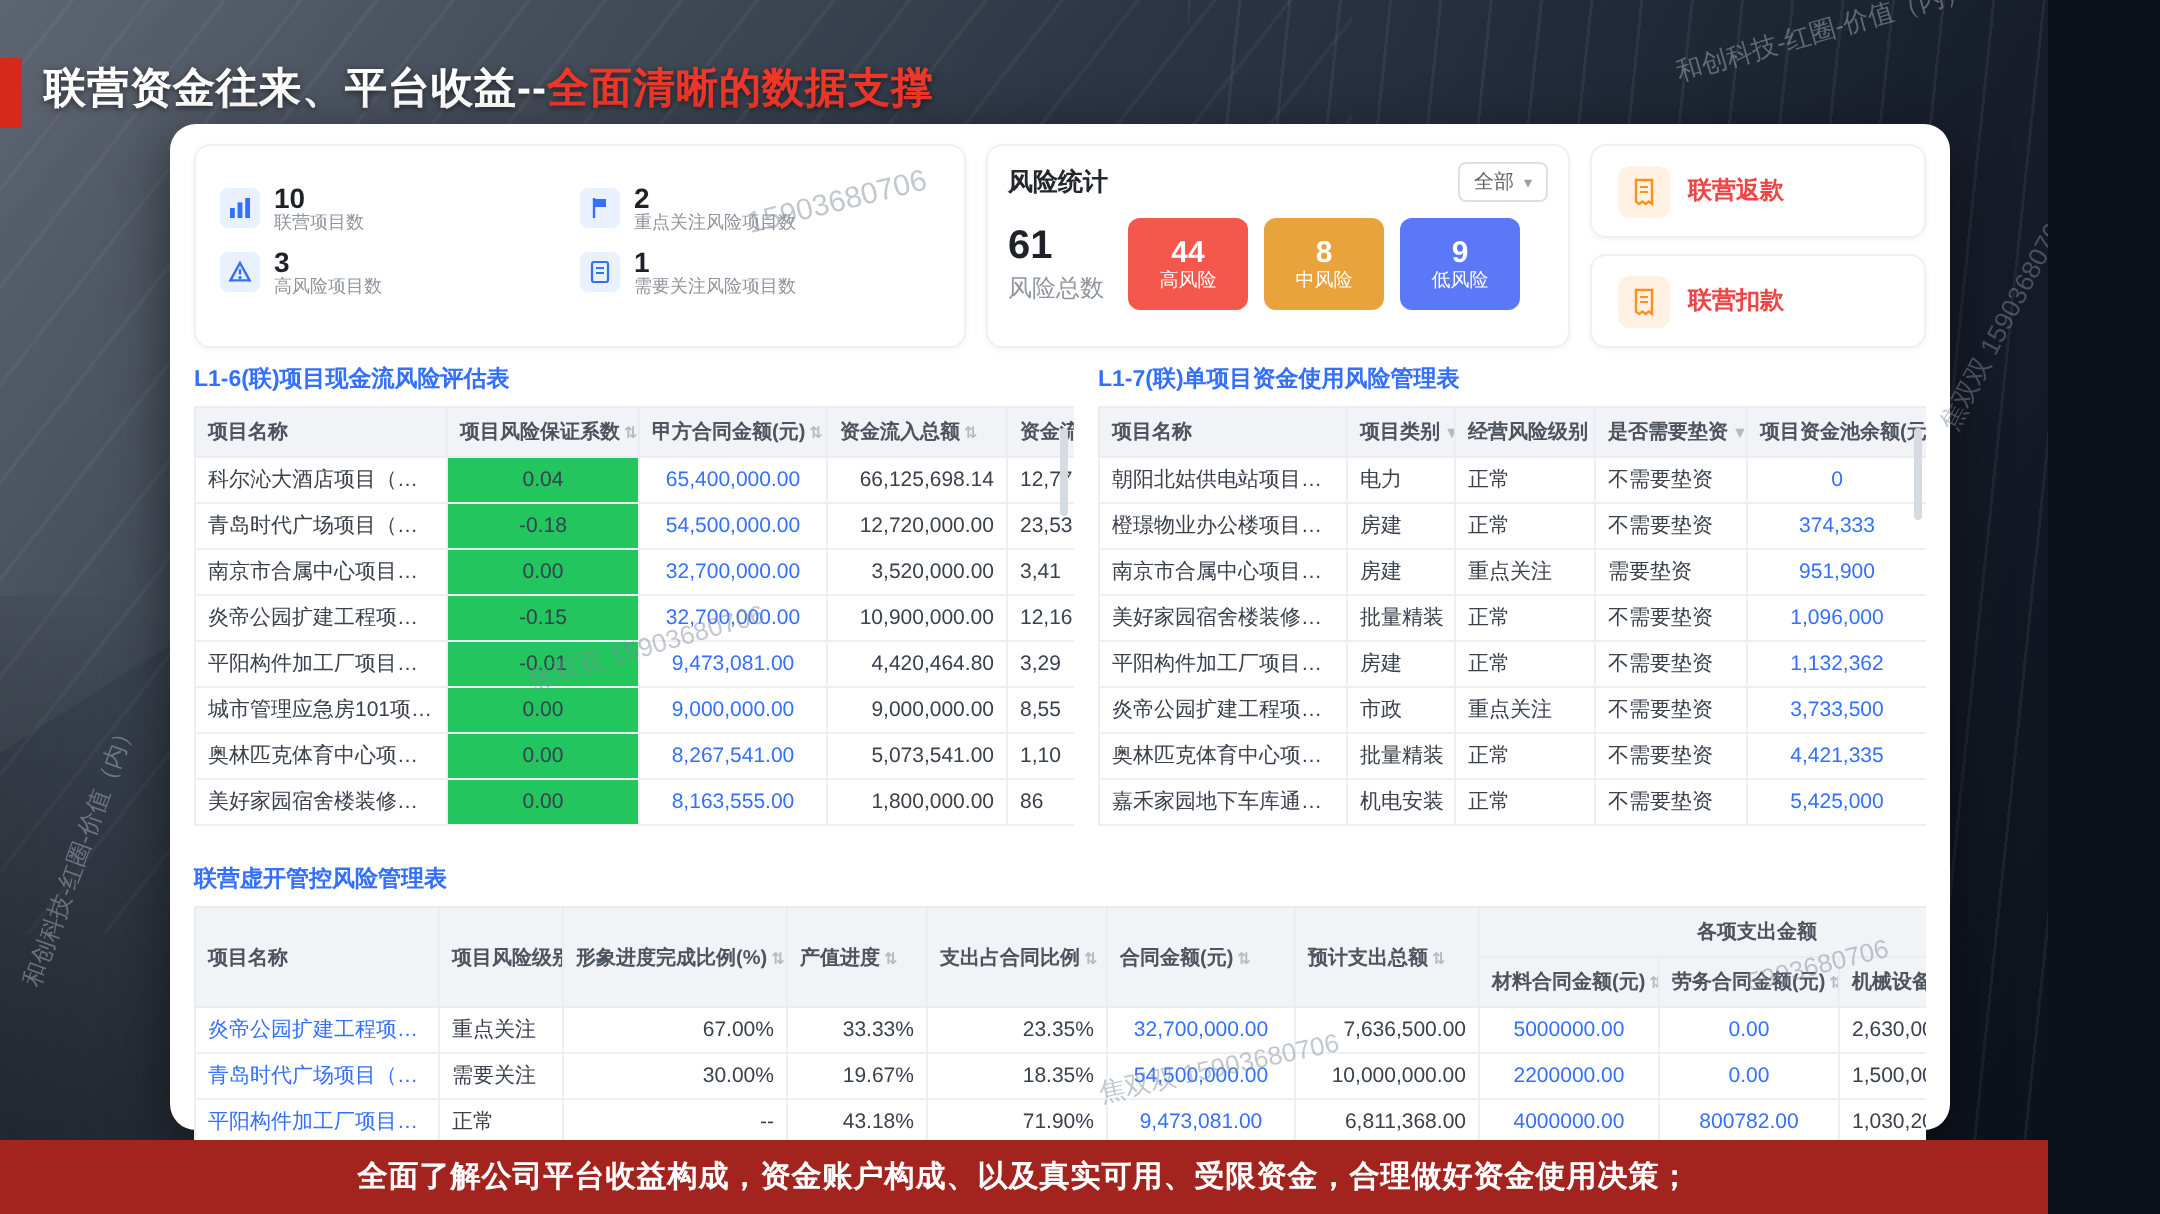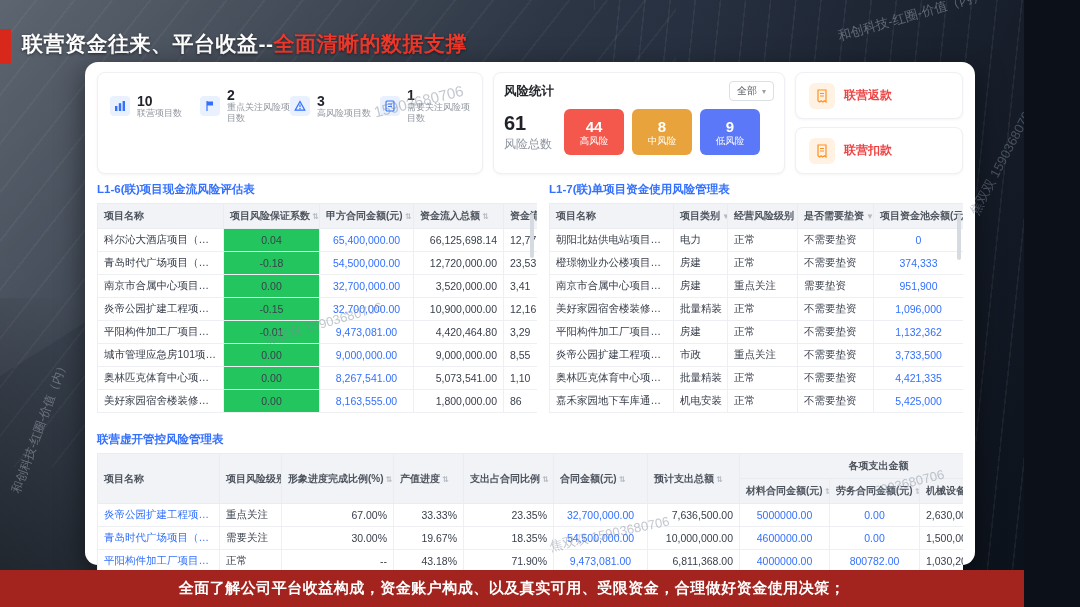--- a/index.html
+++ b/index.html
@@ -24,21 +24,21 @@
 
   .panel{position:absolute;left:85px;top:62px;width:890px;height:503px;background:#fff;
     border-radius:13px;box-shadow:0 8px 28px rgba(0,0,0,.5);}
 
   .card{position:absolute;background:#fff;border:1px solid #eef0f4;border-radius:8px;
     box-shadow:0 1px 3px rgba(30,40,60,.05);}
   .card-title{font-size:12.5px;font-weight:bold;color:#23262b;}
 
   
   .card-overview{left:12px;top:10px;width:386px;height:102px;padding:9px 12px;}
-  .stats-grid{display:grid;grid-template-columns:1fr 1fr 1fr 1fr;grid-template-rows:1fr 1fr;margin-top:6px;height:64px;}
+  .stats-grid{display:grid;grid-template-columns:1fr 1fr;grid-template-rows:1fr 1fr;margin-top:6px;height:64px;}
   .stat{display:flex;align-items:center;gap:7px;}
   .stat-icon{width:20px;height:20px;border-radius:4px;background:#e9f1ff;display:flex;align-items:center;justify-content:center;flex:0 0 auto;}
   .stat-num{font-size:14px;font-weight:bold;color:#1f2329;line-height:14px;}
   .stat-label{font-size:9px;color:#8f959e;line-height:11px;}
 
   
   .card-stats{left:408px;top:10px;width:292px;height:102px;padding:8px 10px;}
   .card-head{display:flex;justify-content:space-between;align-items:center;}
   .select{border:1px solid #dcdfe6;border-radius:4px;font-size:10px;color:#606266;padding:2px 7px;display:flex;gap:5px;align-items:center;cursor:pointer;}
   .select .chev{font-size:8px;color:#9aa0a8;}
@@ -441,21 +441,21 @@
                 <td class="cut">2,630,00</td>
               </tr>
               <tr>
                 <td class="nmb">青岛时代广场项目（联营）</td>
                 <td>需要关注</td>
                 <td class="num">30.00%</td>
                 <td class="num">19.67%</td>
                 <td class="num">18.35%</td>
                 <td class="amt">54,500,000.00</td>
                 <td class="num">10,000,000.00</td>
-                <td class="amt">4600000.00</td>
+                <td class="amt">2200000.00</td>
                 <td class="amt">0.00</td>
                 <td class="cut">1,500,00</td>
               </tr>
               <tr>
                 <td class="nmb">平阳构件加工厂项目（联营）</td>
                 <td>正常</td>
                 <td class="num">--</td>
                 <td class="num">43.18%</td>
                 <td class="num">71.90%</td>
                 <td class="amt">9,473,081.00</td>

